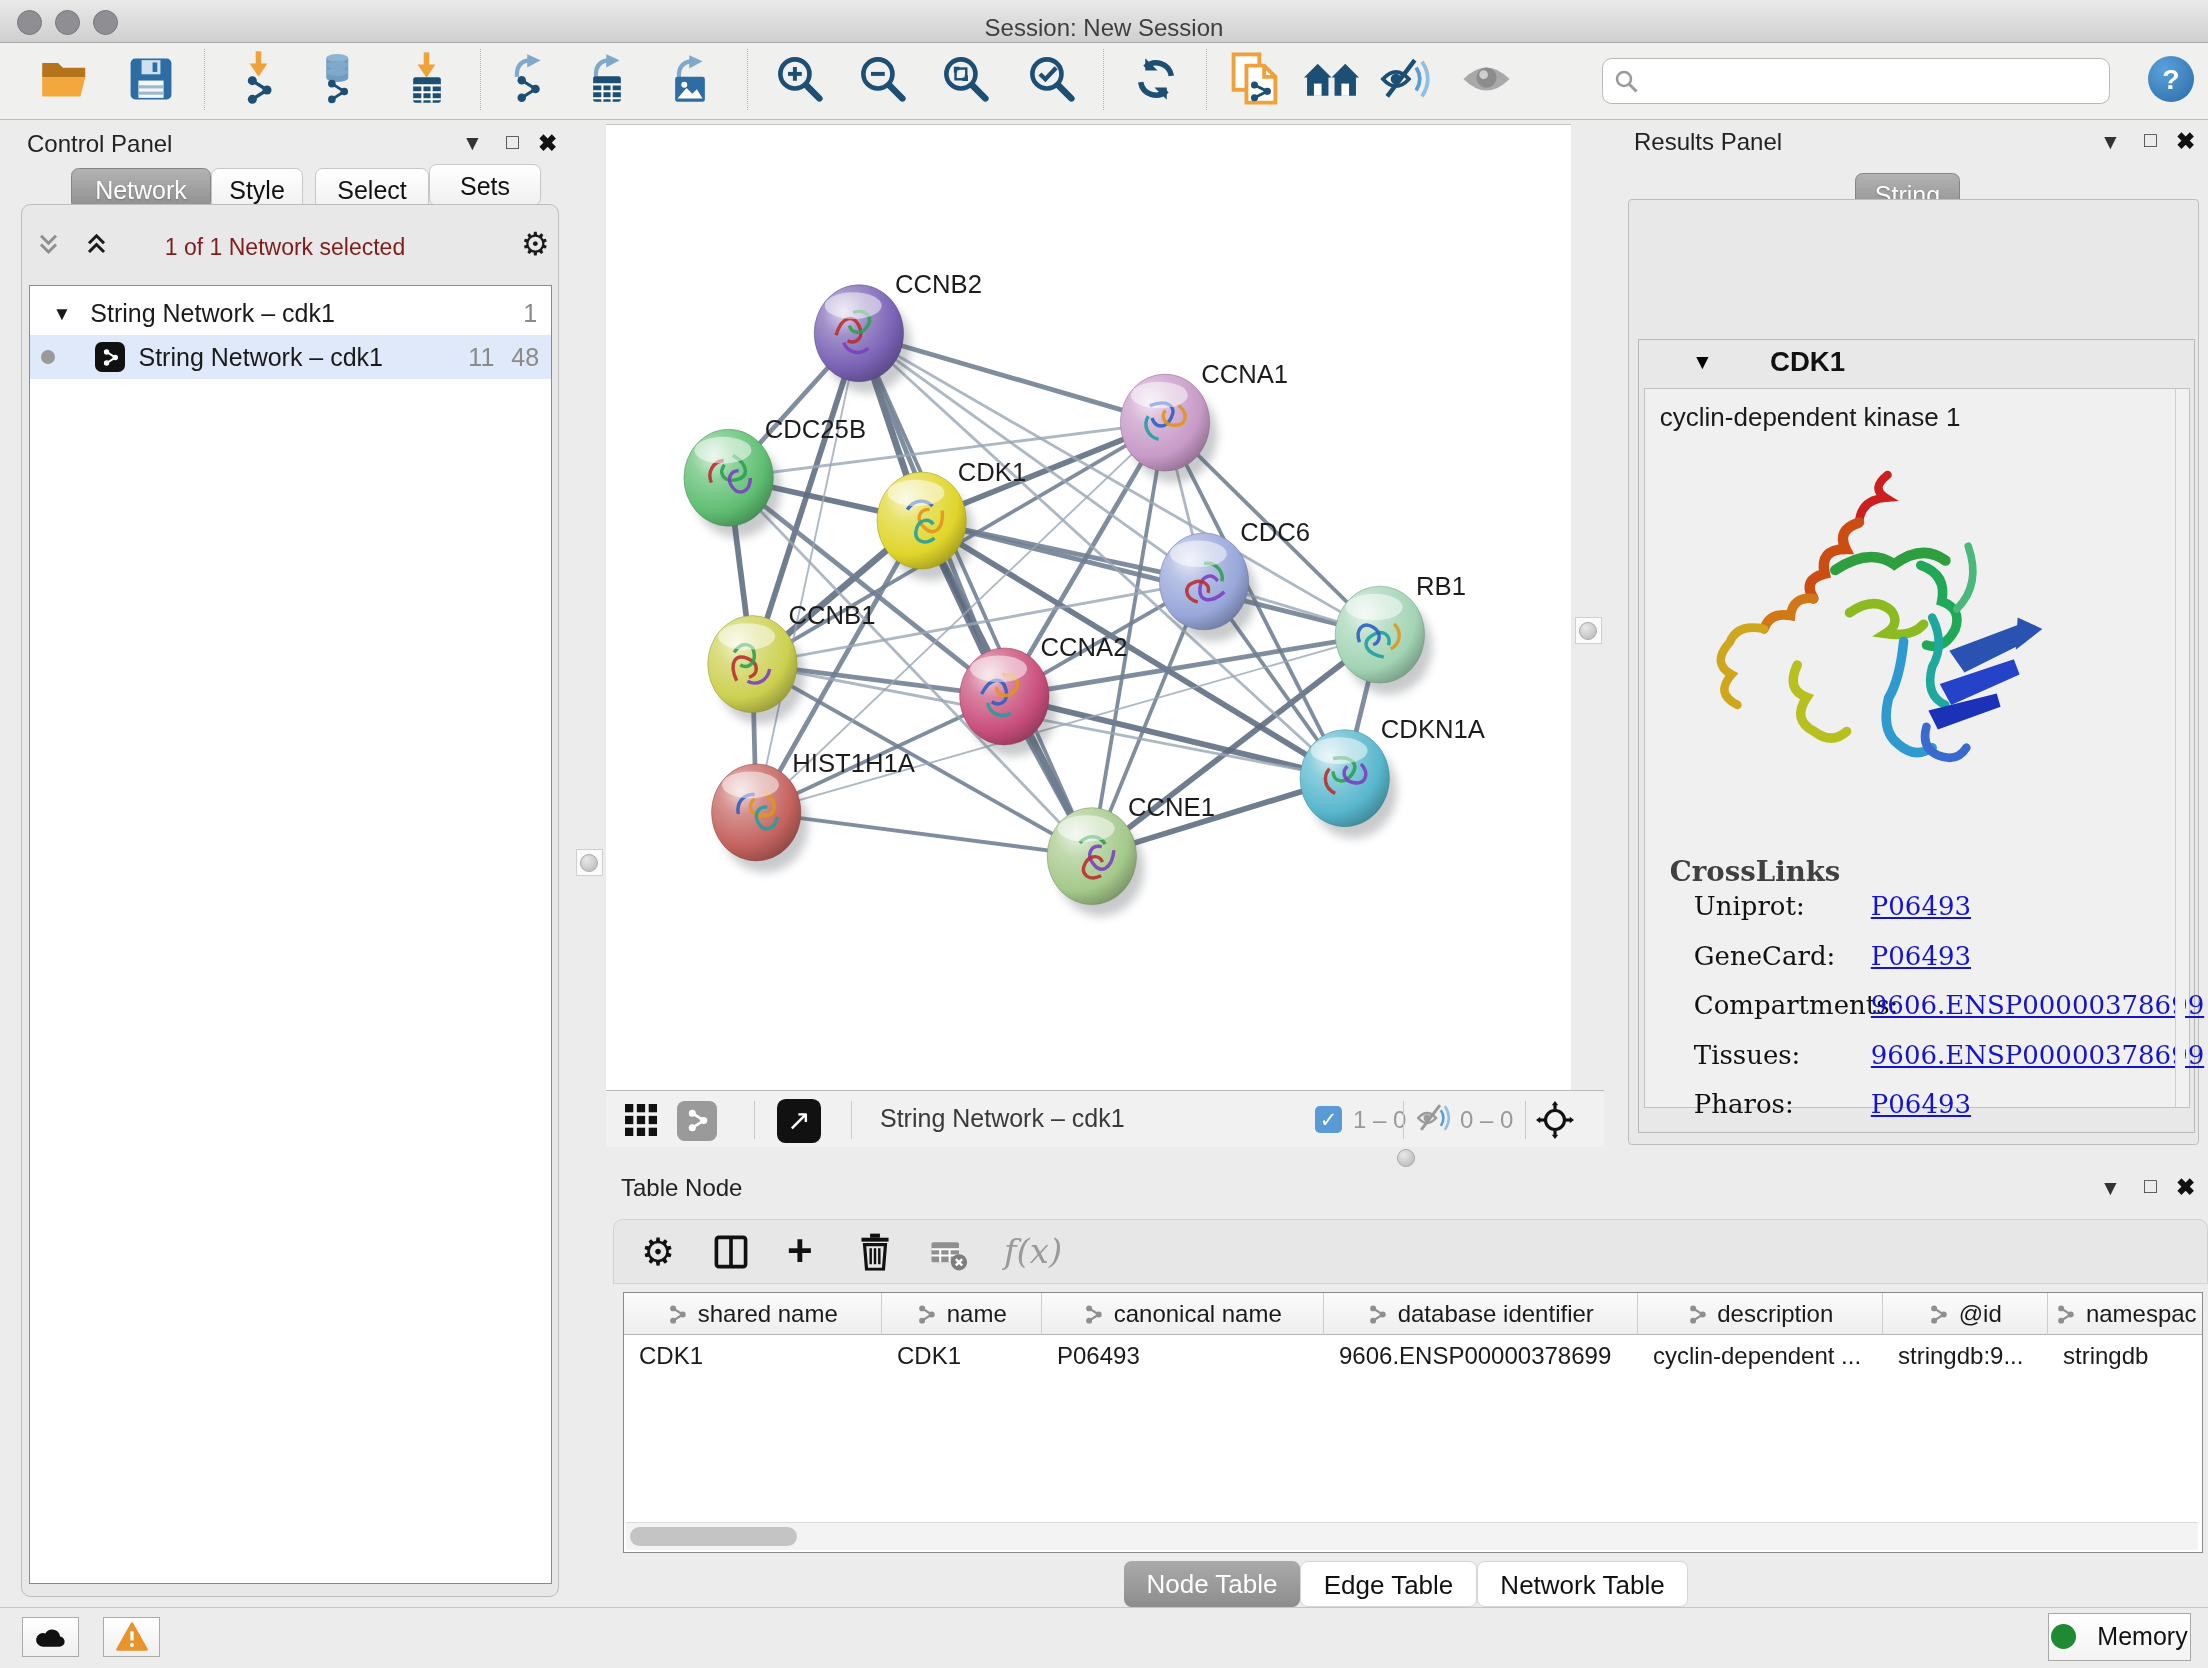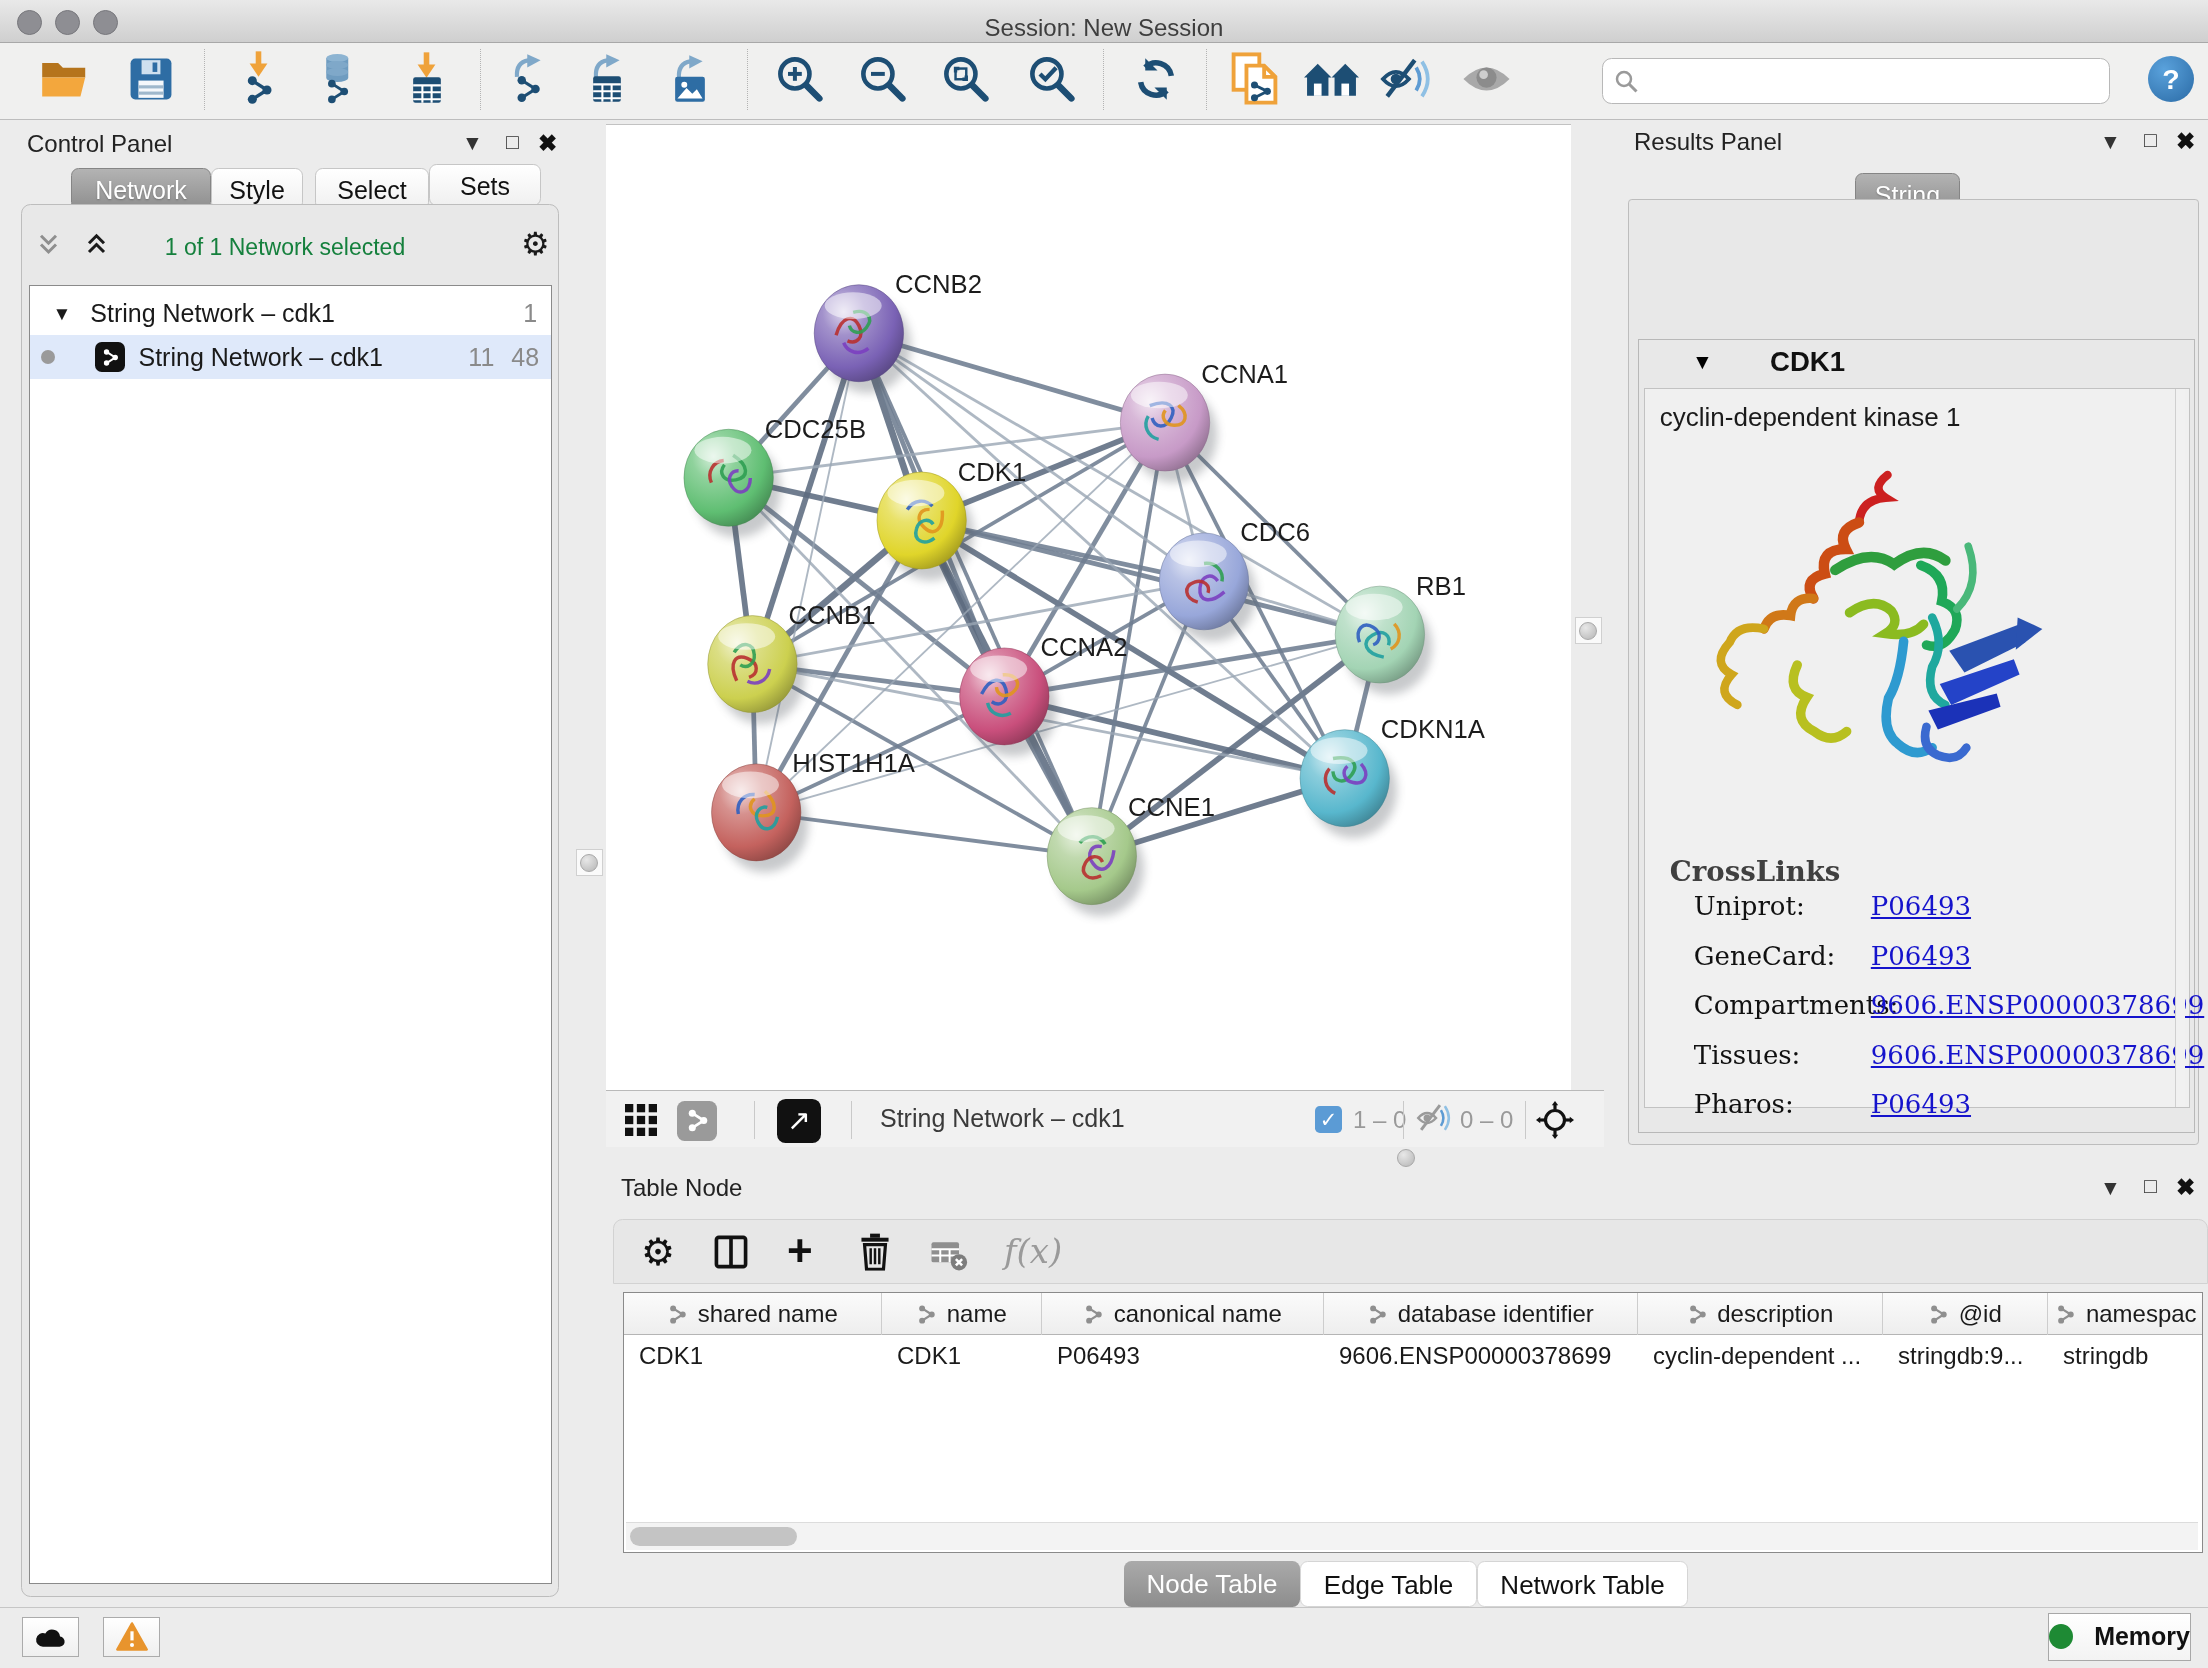--- a/index.html
+++ b/index.html
@@ -53,21 +53,21 @@
   .tbl-row{position:absolute;left:0;top:42px;width:100%;height:42px;display:flex;}
   .td{height:42px;display:flex;align-items:center;padding-left:15px;font-size:24px;color:#1a1a1a;box-sizing:border-box;flex:0 0 auto;}
   .hscroll{position:absolute;left:1.9px;bottom:1.9px;width:1572px;height:27px;background:#f3f3f3;border-top:1px solid #dcdcdc;}
   .hthumb{position:absolute;left:3.8px;top:3.8px;width:167px;height:19px;border-radius:9.5px;background:#c4c4c4;}
   .btab{position:absolute;height:46px;line-height:46px;text-align:center;font-size:26px;border-radius:7.6px;box-sizing:border-box;}
   .btab.sel{background:linear-gradient(#aaaaaa,#8d8d8d);color:#fff;}
   .btab.un{background:#fff;border:1px solid #d5d5d5;color:#111;}
   
   .statusbar{position:absolute;left:0;top:1607px;width:2208px;height:61px;background:#ececec;border-top:1px solid #c6c6c6;box-sizing:border-box;}
   .sb-btn{position:absolute;top:8.6px;width:55px;height:38px;background:linear-gradient(#ffffff,#efefef);border:1.9px solid #ababab;display:flex;align-items:center;justify-content:center;}
-  .mem-btn{position:absolute;left:2048px;top:4.8px;width:141px;height:46px;background:linear-gradient(#ffffff,#f3f3f3);border:1px solid #a8a8a8;display:flex;align-items:center;justify-content:center;gap:21px;font-size:25px;color:#111;font-weight:bold;}
+  .mem-btn{position:absolute;left:2048px;top:4.8px;width:141px;height:46px;background:linear-gradient(#ffffff,#f3f3f3);border:1px solid #a8a8a8;display:flex;align-items:center;justify-content:center;gap:21px;font-size:25px;color:#111;}
   .mem-dot{width:25px;height:25px;border-radius:50%;background:#1e8a34;}
 </style>
 </head>
 <body>
 
 <svg width="0" height="0" style="position:absolute">
   <defs>
     <symbol id="sy-folder" viewBox="0 0 32 26">
       <path d="M2 3 h10 l3 3 h14 v6 H2 Z" fill="#b5741c"></path>
       <path d="M2 12 h27 l-3 12 H2 Z" fill="#f3a73d"></path>
@@ -380,21 +380,21 @@
     <div class="abs tab" style="left:429px;top:44px;width:112px">Sets</div>
 
     <div class="gbox" style="left:21px;top:84px;width:536px;height:1391px"></div>
 
     <div class="abs" style="left:36px;top:112px;color:#8f8f8f"><svg width="25" height="25" viewBox="0 0 26 26">
           <use href="#sy-chevdd"></use>
         </svg></div>
     <div class="abs" style="left:84px;top:112px;color:#1a1a1a"><svg width="25" height="25" viewBox="0 0 26 26">
           <use href="#sy-chevuu"></use>
         </svg></div>
-    <div class="abs" style="left:114px;top:114px;width:342px;text-align:center;font-size:23px;color:#15803d">1 of 1 Network selected</div>
+    <div class="abs" style="left:114px;top:114px;width:342px;text-align:center;font-size:23px;color:#7f1d1d">1 of 1 Network selected</div>
     <div class="abs" style="left:521px;top:105px;font-size:32px;color:#1a1a1a">⚙</div>
 
     <div class="tree-box" style="left:28.5px;top:165px;width:521px;height:1297px">
       <div class="tree-row" style="top:5.7px">
         <span style="margin-left:23px;font-size:19px">▼</span>
         <span style="margin-left:19px">String Network – cdk1</span>
         <span class="tree-num" style="margin-left:auto;margin-right:13.3px">1</span>
       </div>
       <div class="tree-row sel" style="top:49px">
         <span style="margin-left:11.4px;width:14.3px;height:14.3px;border-radius:50%;background:#9a9a9a"></span>

